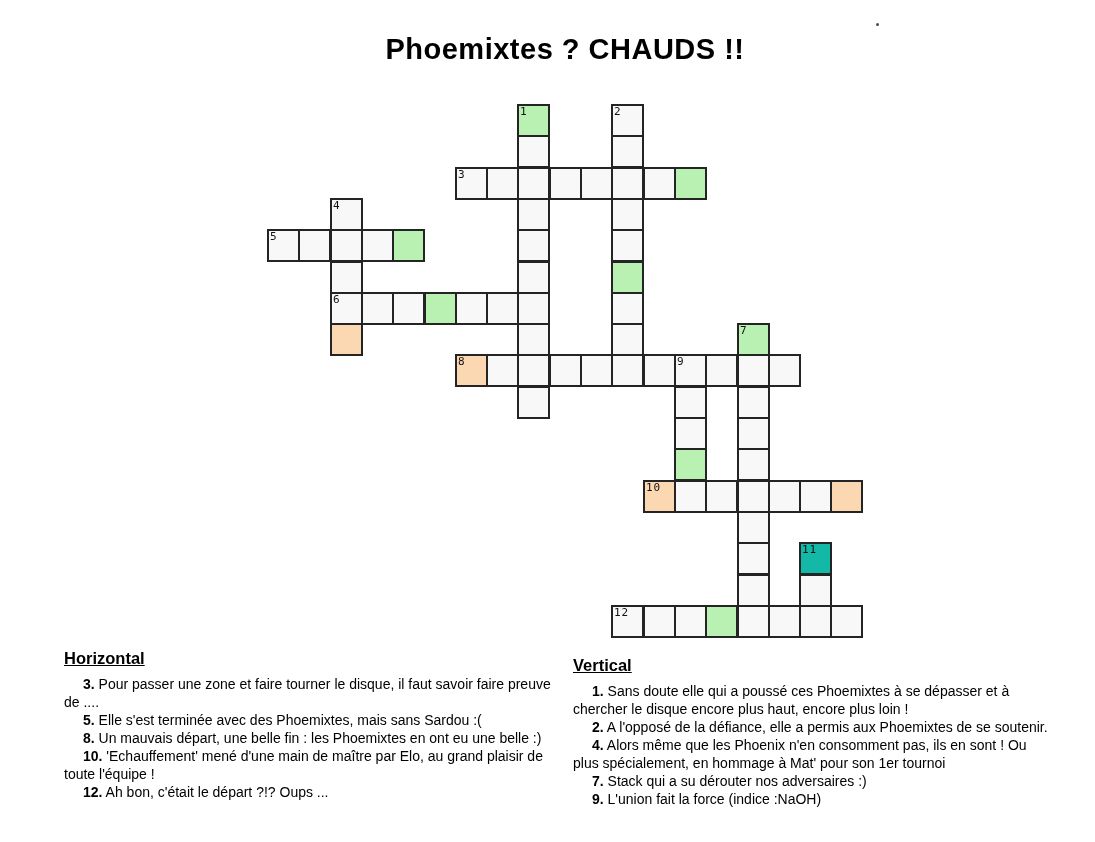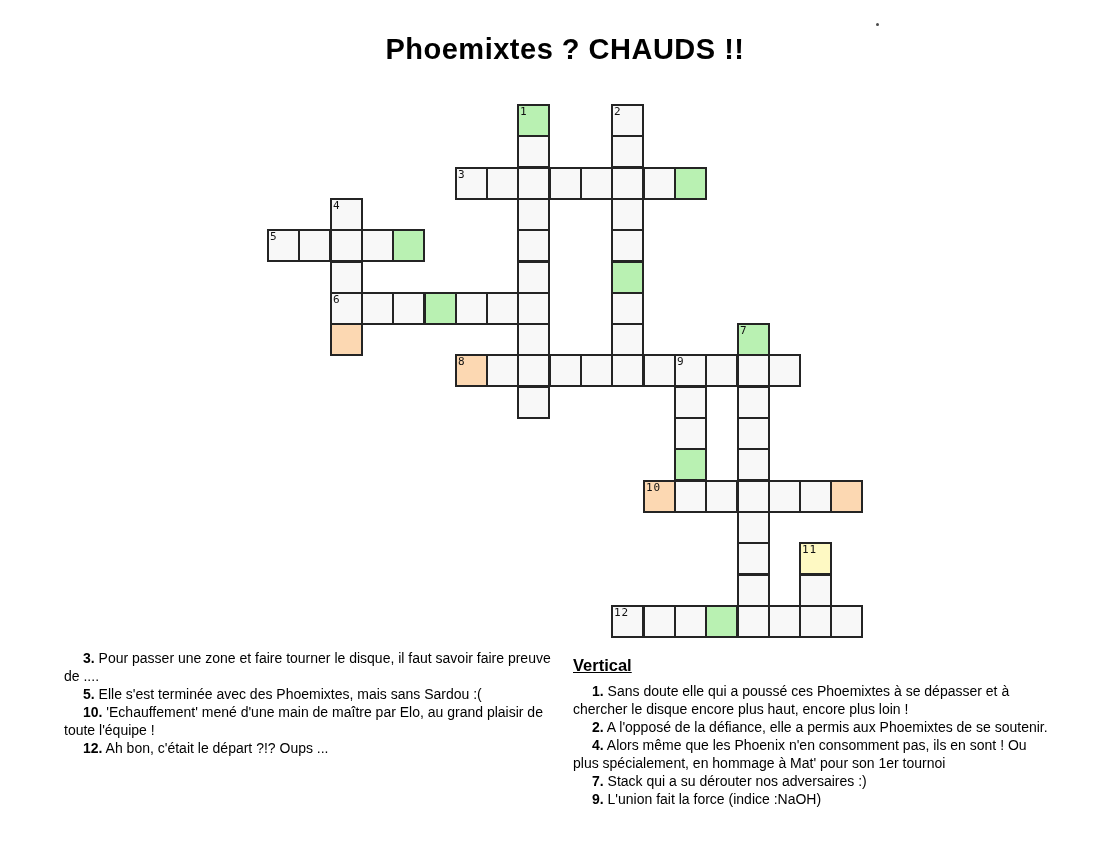--- a/index.html
+++ b/index.html
@@ -167,39 +167,41 @@
       <div class="cell" style="left: 674px; top: 448px; background: rgb(185, 241, 178); border-color: rgb(36, 36, 36);"></div>
       <div class="cell" style="left: 643px; top: 480px; background: rgb(252, 216, 178); border-color: rgb(36, 36, 36);">
         <span class="cellnum">10</span>
       </div>
       <div class="cell" style="left: 674px; top: 480px; background: rgb(248, 248, 248); border-color: rgb(36, 36, 36);"></div>
       <div class="cell" style="left: 705px; top: 480px; background: rgb(248, 248, 248); border-color: rgb(36, 36, 36);"></div>
       <div class="cell" style="left: 737px; top: 480px; background: rgb(248, 248, 248); border-color: rgb(36, 36, 36);"></div>
       <div class="cell" style="left: 768px; top: 480px; background: rgb(248, 248, 248); border-color: rgb(36, 36, 36);"></div>
       <div class="cell" style="left: 799px; top: 480px; background: rgb(248, 248, 248); border-color: rgb(36, 36, 36);"></div>
       <div class="cell" style="left: 830px; top: 480px; background: rgb(252, 216, 178); border-color: rgb(36, 36, 36);"></div>
-      <div class="cell" style="left: 799px; top: 542px; background: #fef9c3; border-color: rgb(36, 36, 36);">
+      <div class="cell" style="left: 799px; top: 542px; background: #14b8a6; border-color: rgb(36, 36, 36);">
         <span class="cellnum">11</span>
       </div>
       <div class="cell" style="left: 799px; top: 574px; background: rgb(248, 248, 248); border-color: rgb(36, 36, 36);"></div>
       <div class="cell" style="left: 611px; top: 605px; background: rgb(248, 248, 248); border-color: rgb(36, 36, 36);">
         <span class="cellnum">12</span>
       </div>
       <div class="cell" style="left: 643px; top: 605px; background: rgb(248, 248, 248); border-color: rgb(36, 36, 36);"></div>
       <div class="cell" style="left: 674px; top: 605px; background: rgb(248, 248, 248); border-color: rgb(36, 36, 36);"></div>
       <div class="cell" style="left: 705px; top: 605px; background: rgb(185, 241, 178); border-color: rgb(36, 36, 36);"></div>
       <div class="cell" style="left: 737px; top: 605px; background: rgb(248, 248, 248); border-color: rgb(36, 36, 36);"></div>
       <div class="cell" style="left: 768px; top: 605px; background: rgb(248, 248, 248); border-color: rgb(36, 36, 36);"></div>
       <div class="cell" style="left: 799px; top: 605px; background: rgb(248, 248, 248); border-color: rgb(36, 36, 36);"></div>
       <div class="cell" style="left: 830px; top: 605px; background: rgb(248, 248, 248); border-color: rgb(36, 36, 36);"></div>
     </div>
 
   <div id="h-clues" class="clue-block">
+    <h2 class="clue-heading">Horizontal</h2>
     <p class="clue"><span class="cnum">3.</span> <span>Pour passer une zone et faire tourner le disque, il faut savoir faire preuve de ....</span></p>
     <p class="clue"><span class="cnum">5.</span> <span>Elle s'est terminée avec des Phoemixtes, mais sans Sardou :(</span></p>
+    <p class="clue"><span class="cnum">8.</span> <span>Un mauvais départ, une belle fin : les Phoemixtes en ont eu une belle :)</span></p>
     <p class="clue"><span class="cnum">10.</span> <span>'Echauffement' mené d'une main de maître par Elo, au grand plaisir de toute l'équipe !</span></p>
     <p class="clue"><span class="cnum">12.</span> <span>Ah bon, c'était le départ ?!? Oups ...</span></p>
   </div>
 
   <div id="v-clues" class="clue-block">
     <h2 class="clue-heading">Vertical</h2>
     <p class="clue"><span class="cnum">1.</span> <span>Sans doute elle qui a poussé ces Phoemixtes à se dépasser et à chercher le disque encore plus haut, encore plus loin !</span></p>
     <p class="clue"><span class="cnum">2.</span> <span>A l'opposé de la défiance, elle a permis aux Phoemixtes de se soutenir.</span></p>
     <p class="clue"><span class="cnum">4.</span> <span>Alors même que les Phoenix n'en consomment pas, ils en sont ! Ou plus spécialement, en hommage à Mat' pour son 1er tournoi</span></p>
     <p class="clue"><span class="cnum">7.</span> <span>Stack qui a su dérouter nos adversaires :)</span></p>

